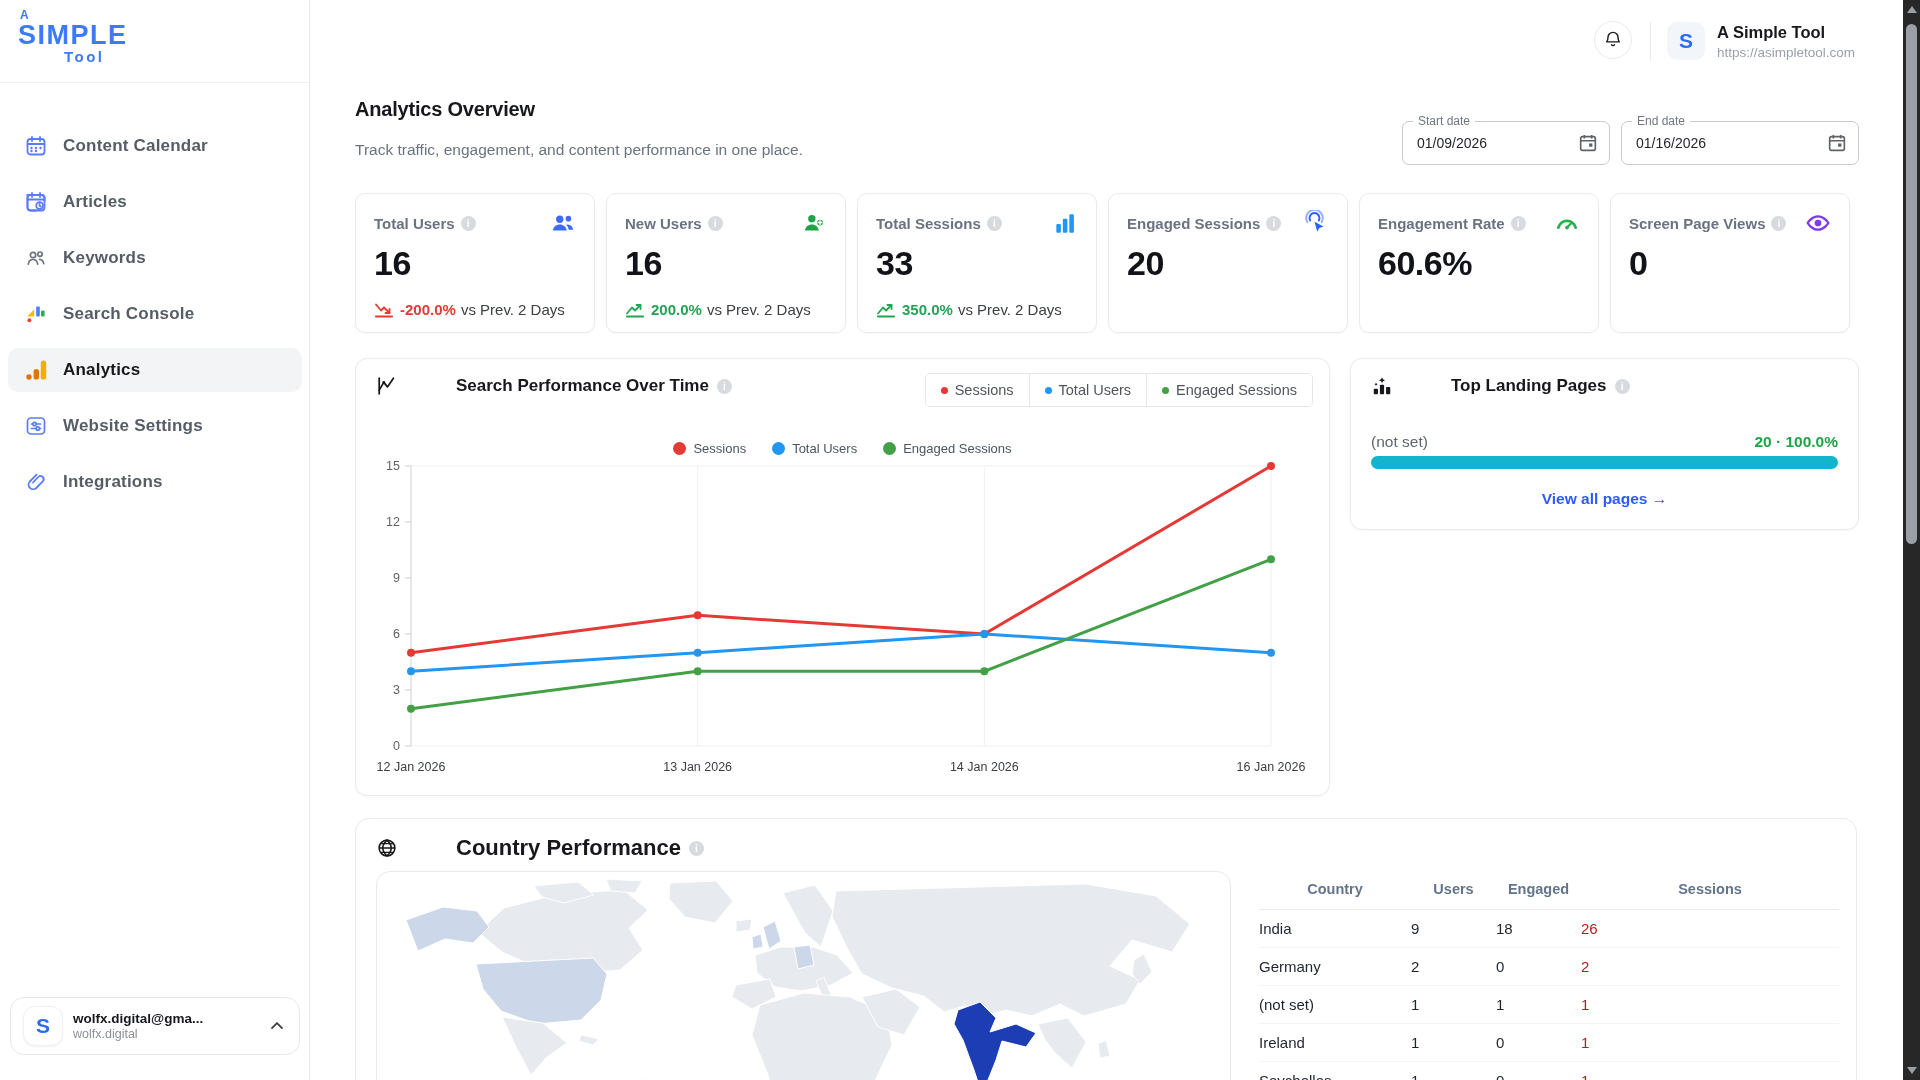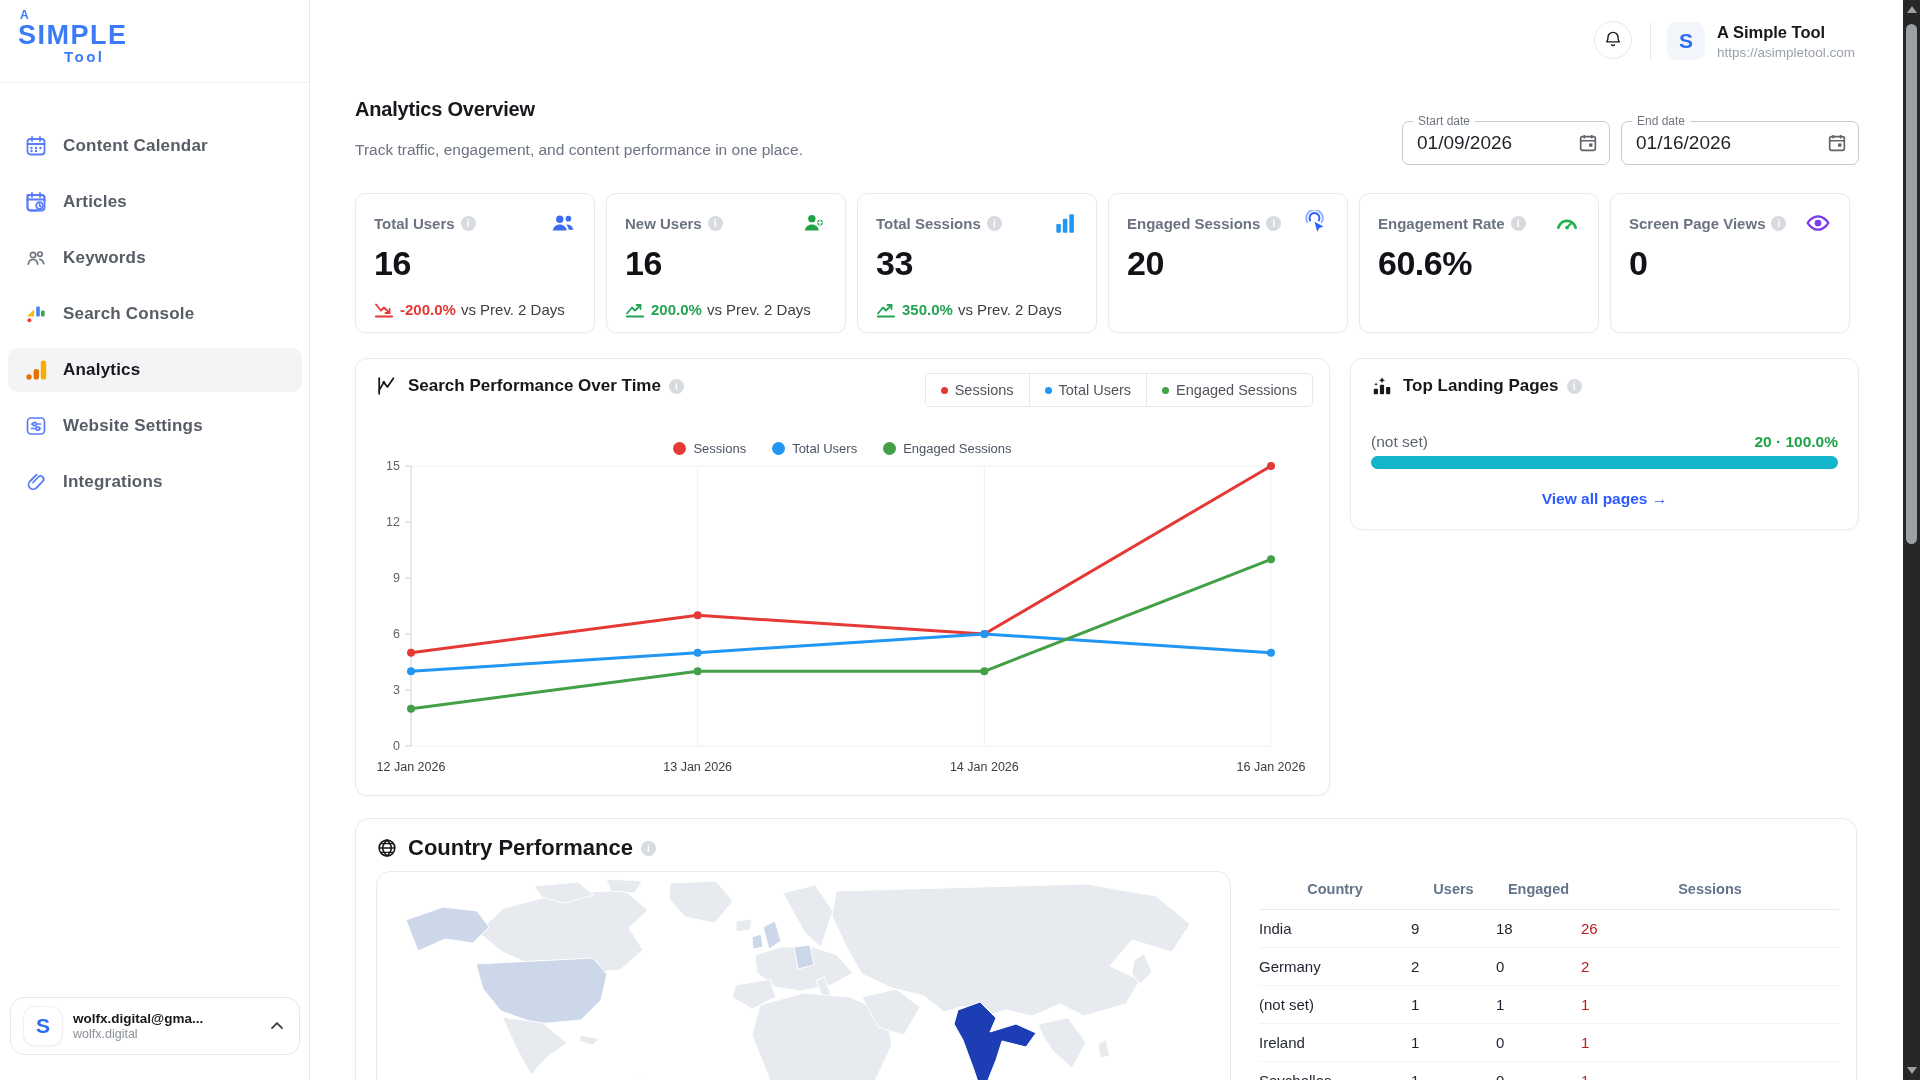--- a/index.html
+++ b/index.html
@@ -43,21 +43,21 @@
   #hdr-url { position:absolute; left:1717px; top:45px; font-size:13.5px; color:#9aa1ab; }
 
   
   #page-title { position:absolute; left:355px; top:98px; font-size:20px; font-weight:800; letter-spacing:-.2px;text-align:center; }
   #page-sub { position:absolute; left:355px; top:141px; font-size:15.5px; color:#6b7280; }
 
   .field { position:absolute; top:121px; height:44px; border:1px solid #c6cad1; border-radius:7px; background:#fff; }
   .field .f-label { position:absolute; top:-8px; left:10px; background:#fff; padding:0 5px;
     font-size:12px; color:#6f7680; }
   .field input { border:none; outline:none; background:transparent; font-family:inherit;
-    font-size:19px; color:#1f2227; width:100%; height:42px; padding:0 40px 0 14px; }
+    font-size:14px; color:#1f2227; width:100%; height:42px; padding:0 40px 0 14px; }
   .field .cal-ic { position:absolute; right:10px; top:10px; width:22px; height:22px; cursor:pointer; }
   .field .cal-ic svg { width:22px; height:22px; }
   #f-start { left:1402px; width:208px; }
   #f-end { left:1621px; width:238px; }
 
   
   .stat-card { position:absolute; top:193px; width:240px; height:140px; background:#fff;
     border:1px solid #e8eaee; border-radius:10px; padding:16px 18px; box-shadow:0 1px 2px rgba(20,30,55,.03); }
   .st-row { display:flex; align-items:center; }
   .st-lbl { font-size:15px; font-weight:600; color:#6b7280; margin-right:6px; white-space:nowrap; }
@@ -75,21 +75,21 @@
   
   .card { position:absolute; background:#fff; border:1px solid #e8eaee; border-radius:12px;
     box-shadow:0 1px 2px rgba(20,30,55,.03); }
   #perf-card { left:355px; top:358px; width:975px; height:438px; }
   #landing-card { left:1350px; top:358px; width:509px; height:172px; }
   #country-card { left:355px; top:818px; width:1502px; height:300px; border-radius:14px; }
 
   .card-head { position:absolute; left:20px; top:16px; display:flex; align-items:center; }
   .ch-ic { width:22px; height:22px; margin-right:10px; }
   .ch-ic svg { width:22px; height:22px; display:block; }
-  .ch-title { font-size:17px; font-weight:700; margin-right:8px; white-space:nowrap; }
+  .ch-title { font-size:17px; font-weight:700; margin-right:8px; white-space:nowrap;margin-left:48px; }
 
   #toggles { position:absolute; right:16px; top:14px; display:flex; border:1px solid #e3e6ea;
     border-radius:5px; overflow:hidden; }
   .tgl { display:flex; align-items:center; padding:8px 15px; background:#fff; border:none;
     border-left:1px solid #e3e6ea; font-family:inherit; font-size:14.5px; color:#50555c; cursor:pointer; }
   .tgl:first-child { border-left:none; }
   .tgl .dot { width:7px; height:7px; border-radius:50%; margin-right:7px; }
 
   #legend { position:absolute; left:0; top:82px; width:100%; display:flex; justify-content:center; gap:26px; }
   .lg-item { display:flex; align-items:center; font-size:13px; color:#4b5563; }

